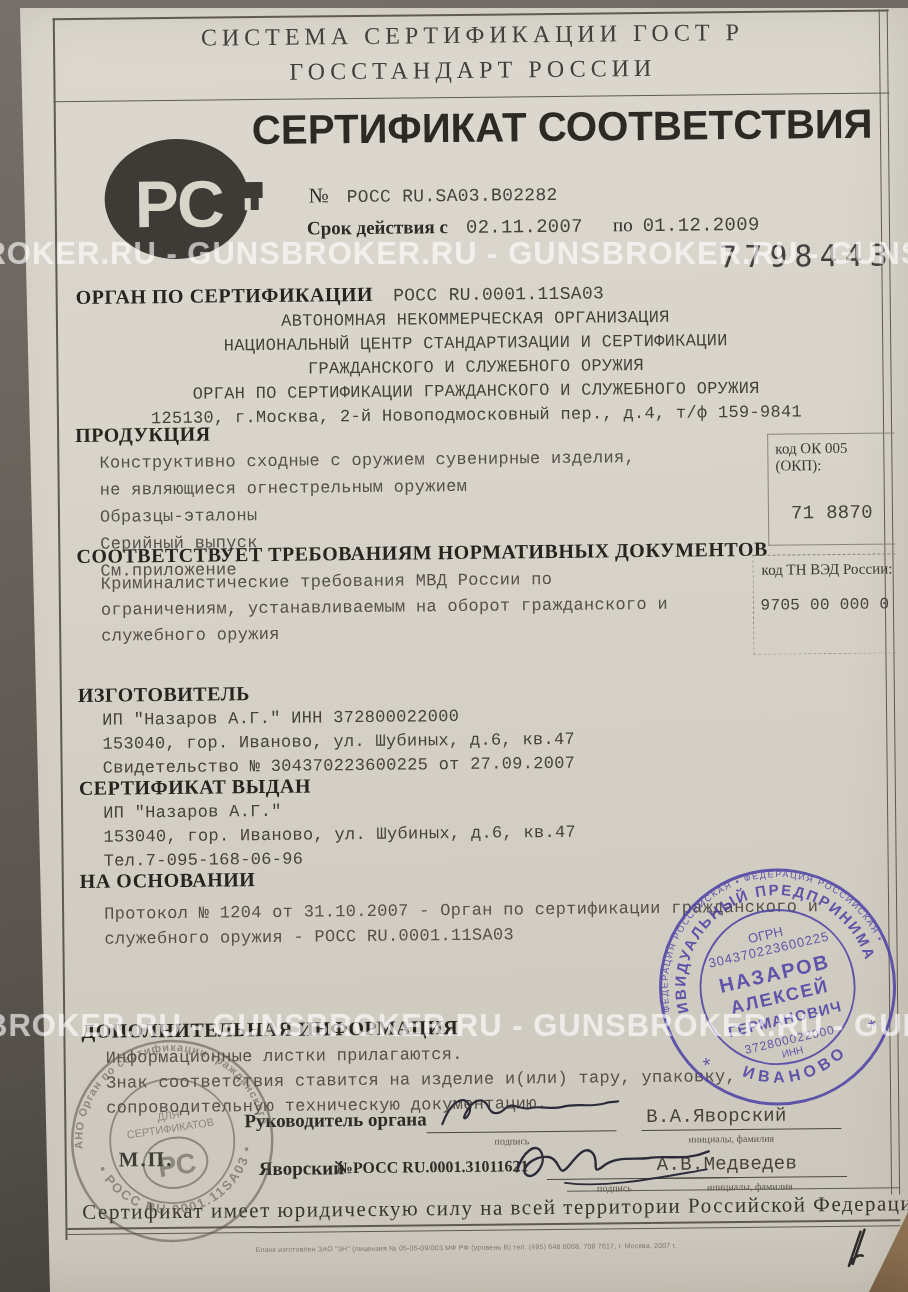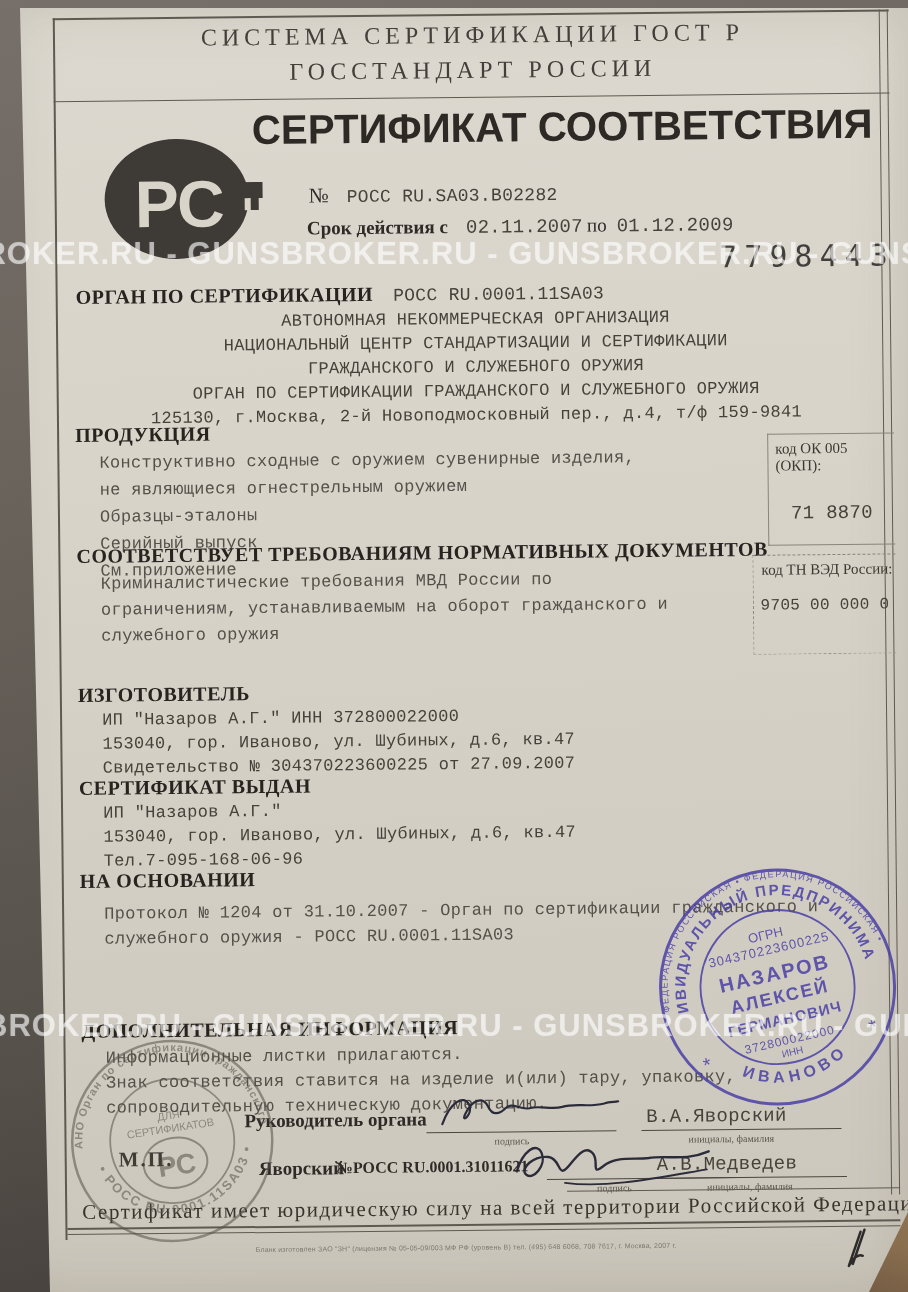--- a/index.html
+++ b/index.html
@@ -83,21 +83,21 @@
       <div class="abs doc-title" style="left:256px;top:105px;">СЕРТИФИКАТ СООТВЕТСТВИЯ</div>
 
       <div class="abs" style="left:312px;top:182px;">
         <span class="serif" style="font-size:21px;">№</span>
         <span class="type" style="font-size:18px;margin-left:14px;">РОСС RU.SA03.B02282</span>
       </div>
 
       <div class="abs" style="left:310px;top:216px;">
         <span class="serif" style="font-weight:bold;font-size:19px;">Срок действия с</span>
         <span class="type" style="font-size:19px;margin-left:14px;">02.11.2007</span>
-        <span class="serif" style="font-size:19px;">по</span>
+        <span class="serif" style="font-size:19px;margin-left:26px;">по</span>
         <span class="type" style="font-size:19px;margin-left:6px;">01.12.2009</span>
       </div>
 
       <div class="abs serial" style="left:722px;top:242px;">7798443</div>
 
       <div class="abs" style="left:78px;top:282px;">
         <span class="section-label">ОРГАН ПО СЕРТИФИКАЦИИ</span>
         <span class="type" style="font-size:18px;margin-left:16px;">РОСС RU.0001.11SA03</span>
       </div>
       <div class="abs center-block" style="left:60px;top:308px;width:835px;text-align:center;">

